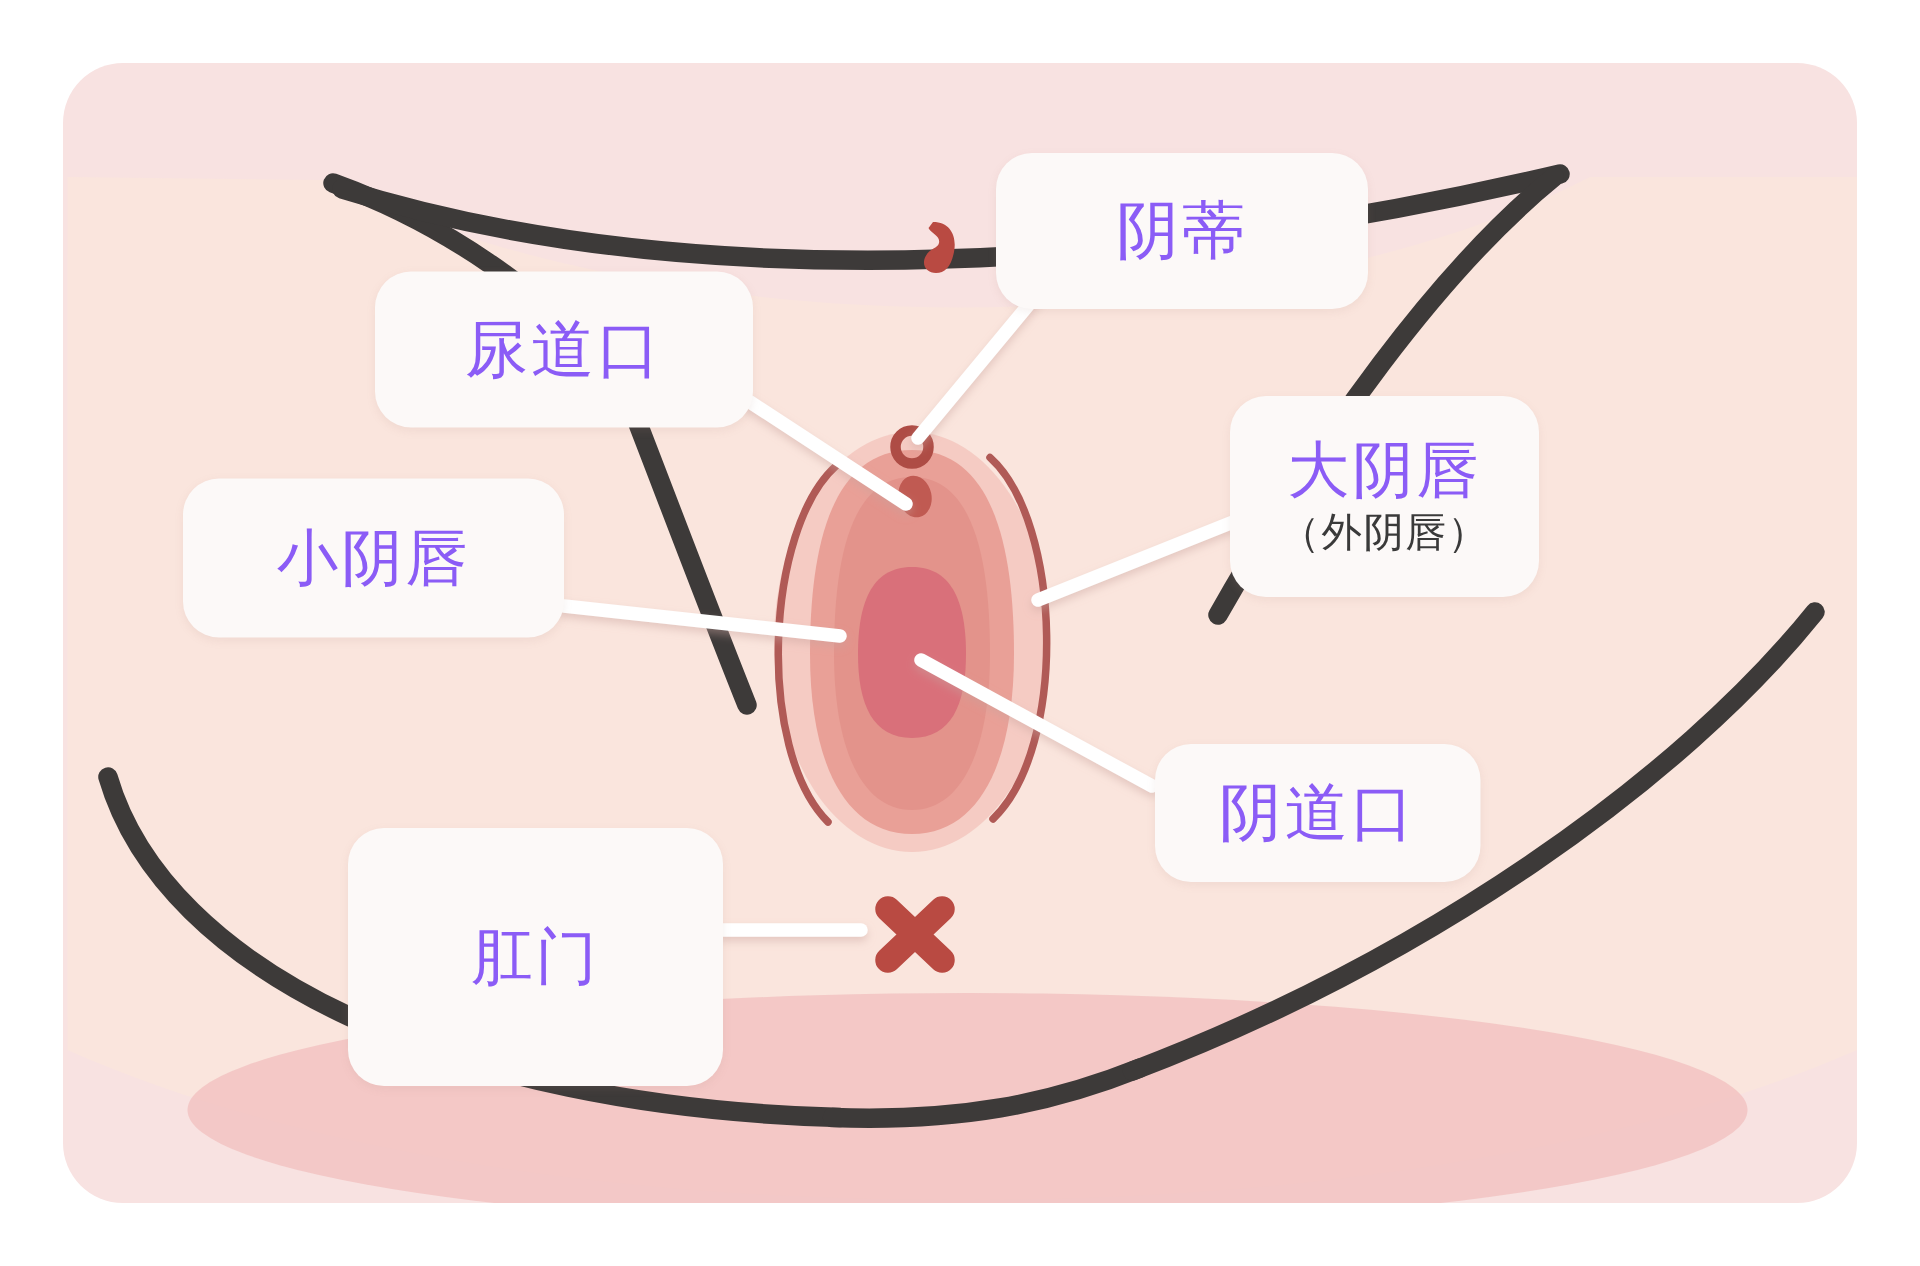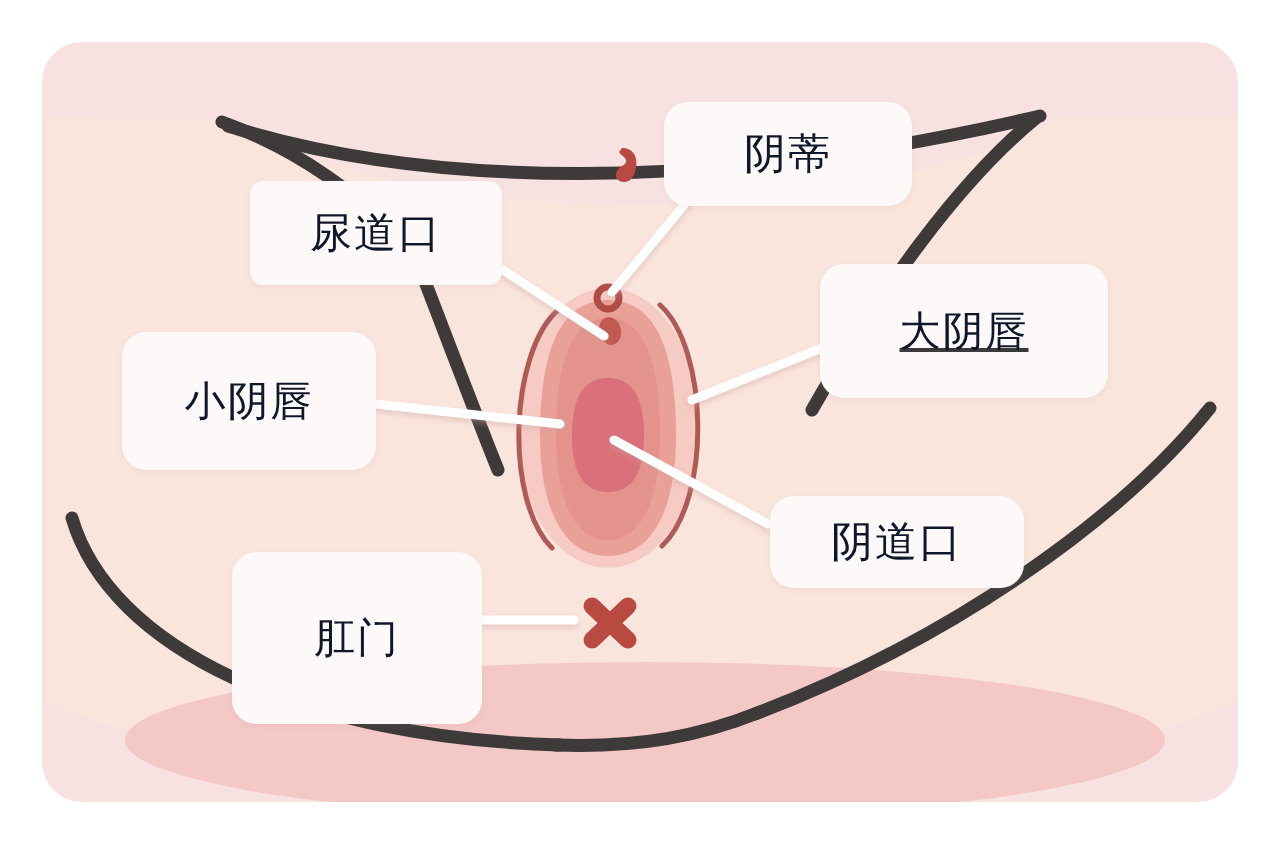--- a/index.html
+++ b/index.html
@@ -38,38 +38,38 @@
     box-sizing: border-box;
     color: #3A3A3A;
     z-index: 30;
   }
   .label-main {
     font-size: 42px;
     line-height: 1.08;
     letter-spacing: 2px;
     font-weight: 400;
     white-space: nowrap;
-    color: #0f172a;
+    color: #8b5cf6;
   }
   .label-sub {
     font-size: 27px;
     line-height: 1.15;
     letter-spacing: 1px;
     margin-top: 4px;
     white-space: nowrap;
     color: #3A3A3A;
   }
   .has-sub .label-main { font-size: 41px; }
 
   
   #lbl-clitoris   { left: 664px; top: 102px;  width: 248px; height: 104px; }
-  #lbl-urethra    { left: 250px; top: 181px;  width: 252px; height: 104px; border-radius: 13px; }
-  #lbl-majora     { left: 820px; top: 264px;  width: 288px; height: 134px; text-decoration: underline; }
-  #lbl-minora     { left: 122px; top: 332px;  width: 254px; height: 138px; }
-  #lbl-vagina     { left: 770px; top: 496px;  width: 254px; height: 92px;  }
+  #lbl-urethra    { left: 250px; top: 181px;  width: 252px; height: 104px; }
+  #lbl-majora     { left: 820px; top: 264px;  width: 206px; height: 134px; }
+  #lbl-minora     { left: 122px; top: 319px;  width: 254px; height: 106px; }
+  #lbl-vagina     { left: 770px; top: 496px;  width: 217px; height: 92px;  }
   #lbl-anus       { left: 232px; top: 552px;  width: 250px; height: 172px; }
 </style>
 </head>
 <body>
 
 <div id="stage">
 
   <svg id="figure" viewBox="0 0 1280 844" xmlns="http://www.w3.org/2000/svg">
     <defs>
       <clipPath id="panelClip">
@@ -184,20 +184,21 @@
   <div class="label-box" id="lbl-clitoris">
     <div class="label-main">阴蒂</div>
   </div>
 
   <div class="label-box" id="lbl-urethra">
     <div class="label-main">尿道口</div>
   </div>
 
   <div class="label-box has-sub" id="lbl-majora">
     <div class="label-main">大阴唇</div>
+    <div class="label-sub">（外阴唇）</div>
   </div>
 
   <div class="label-box has-sub" id="lbl-minora">
     <div class="label-main">小阴唇</div>
   </div>
 
   <div class="label-box" id="lbl-vagina">
     <div class="label-main">阴道口</div>
   </div>
 

